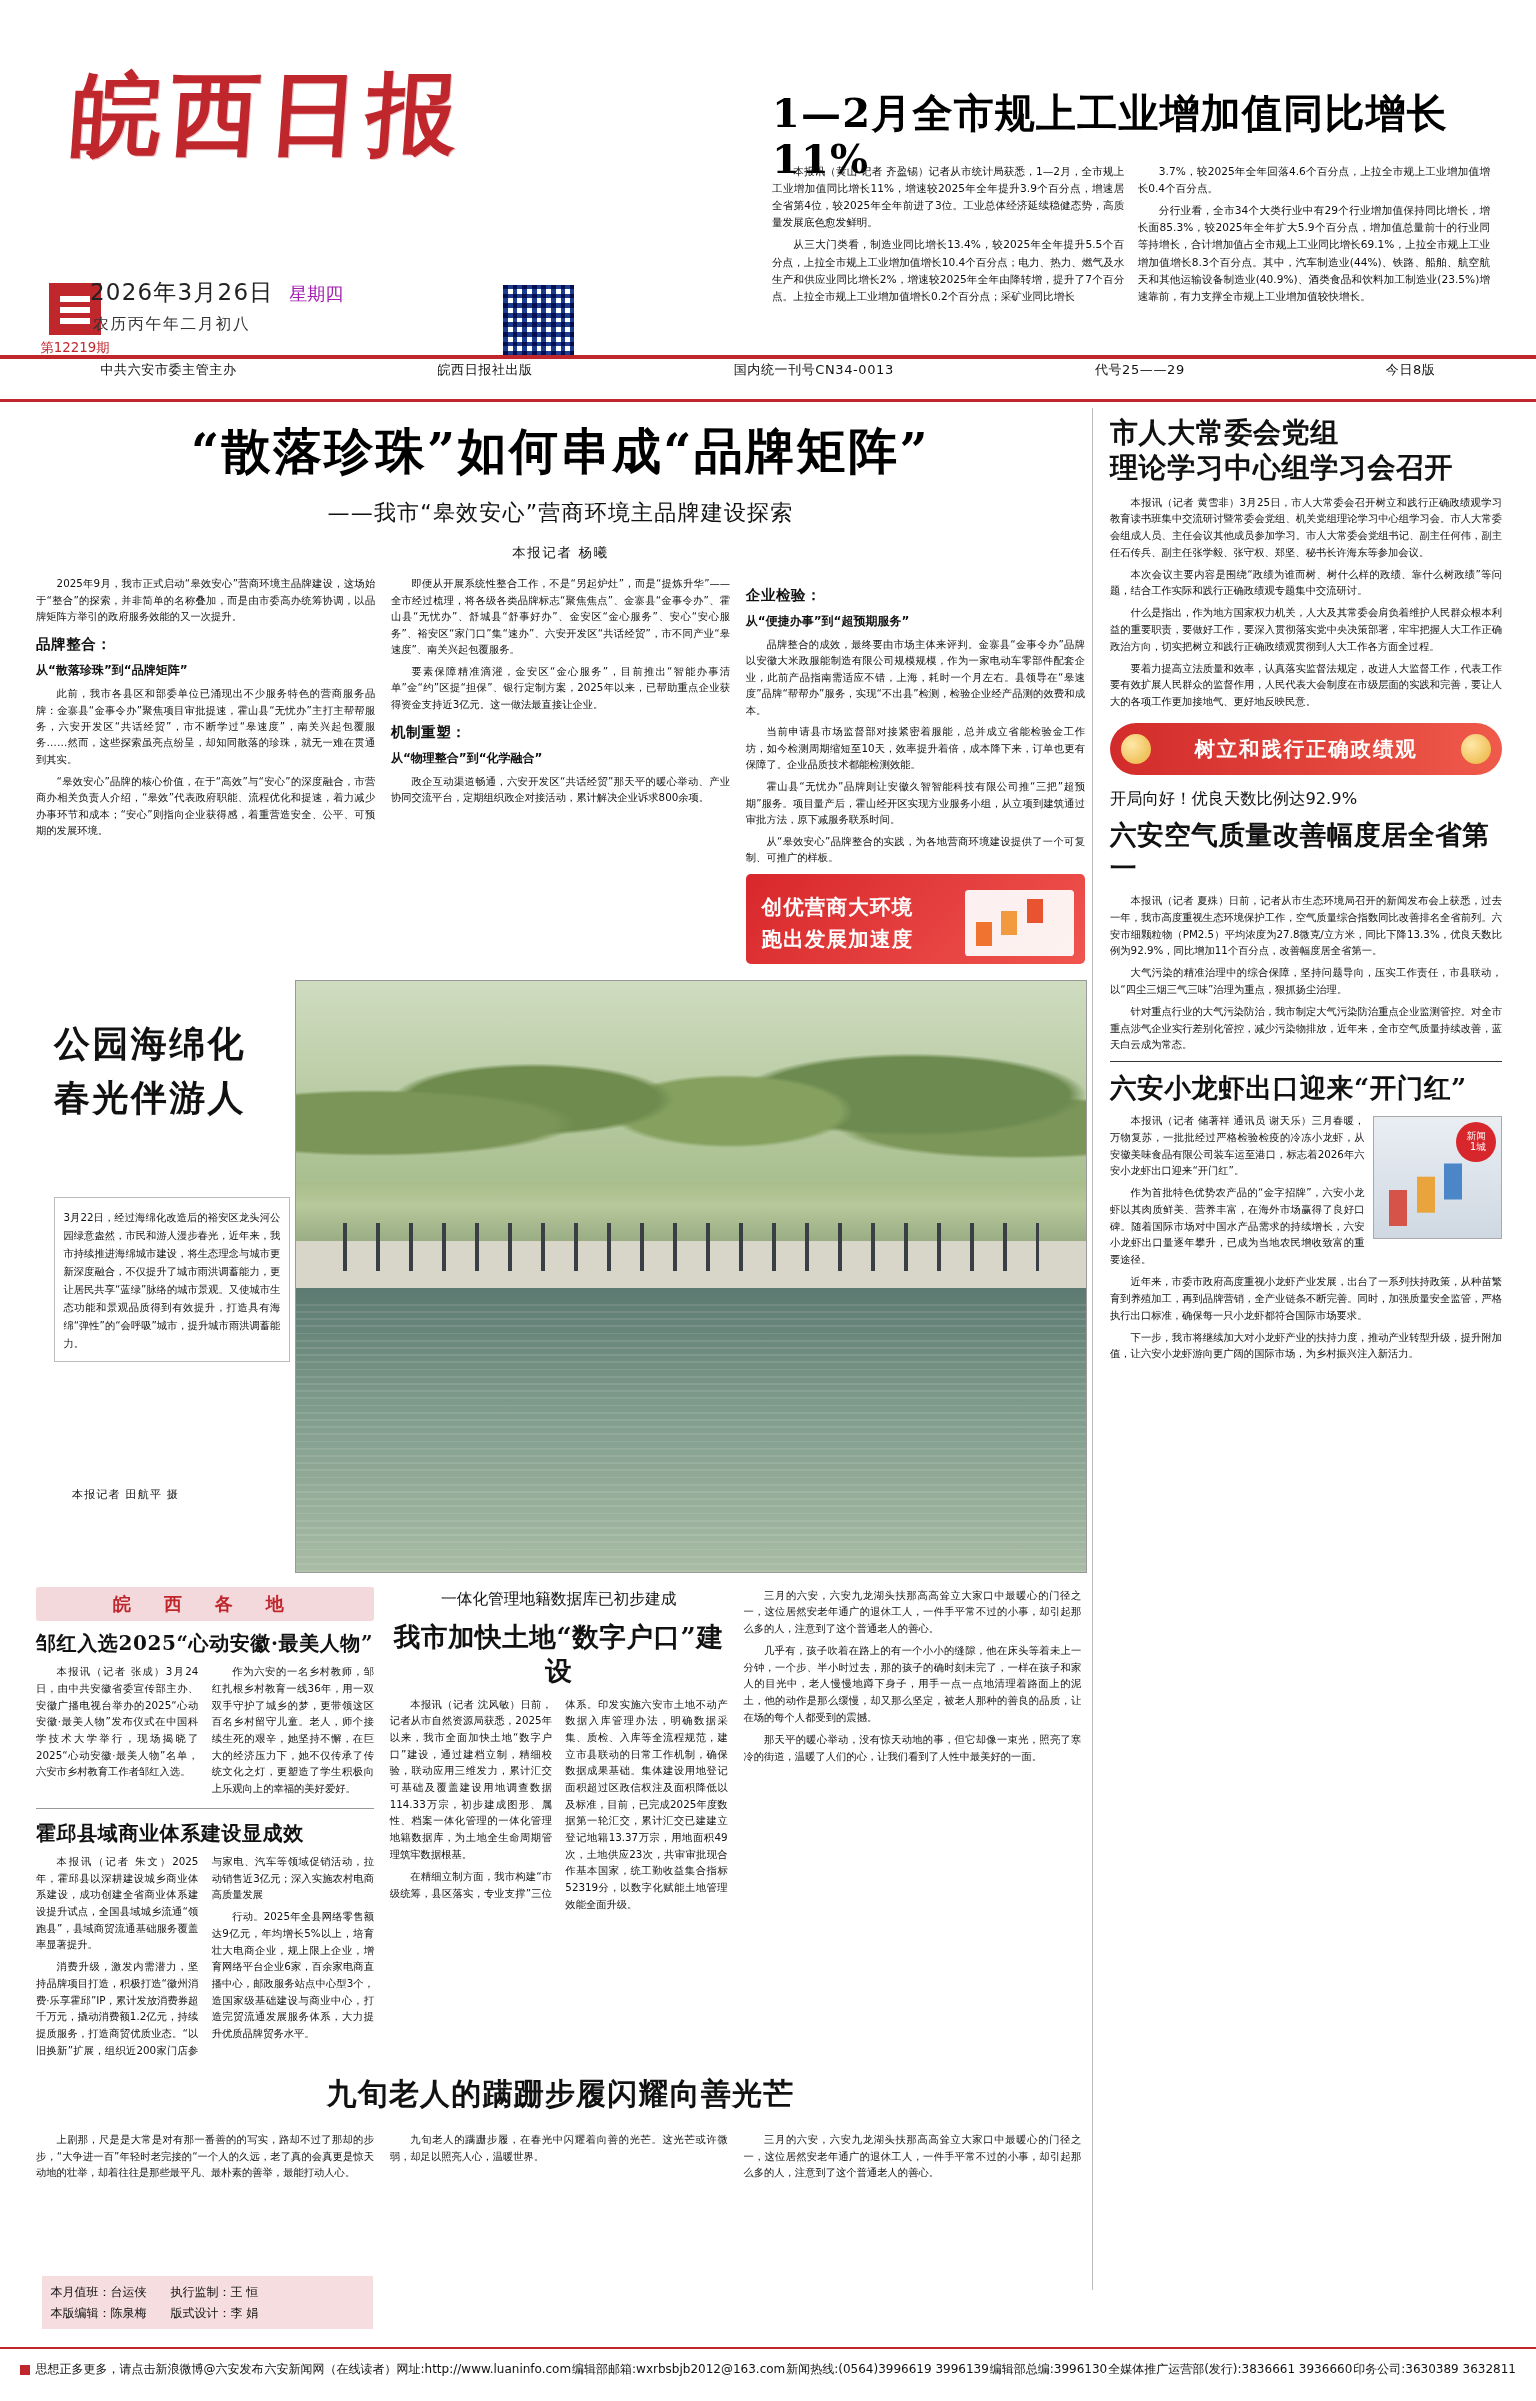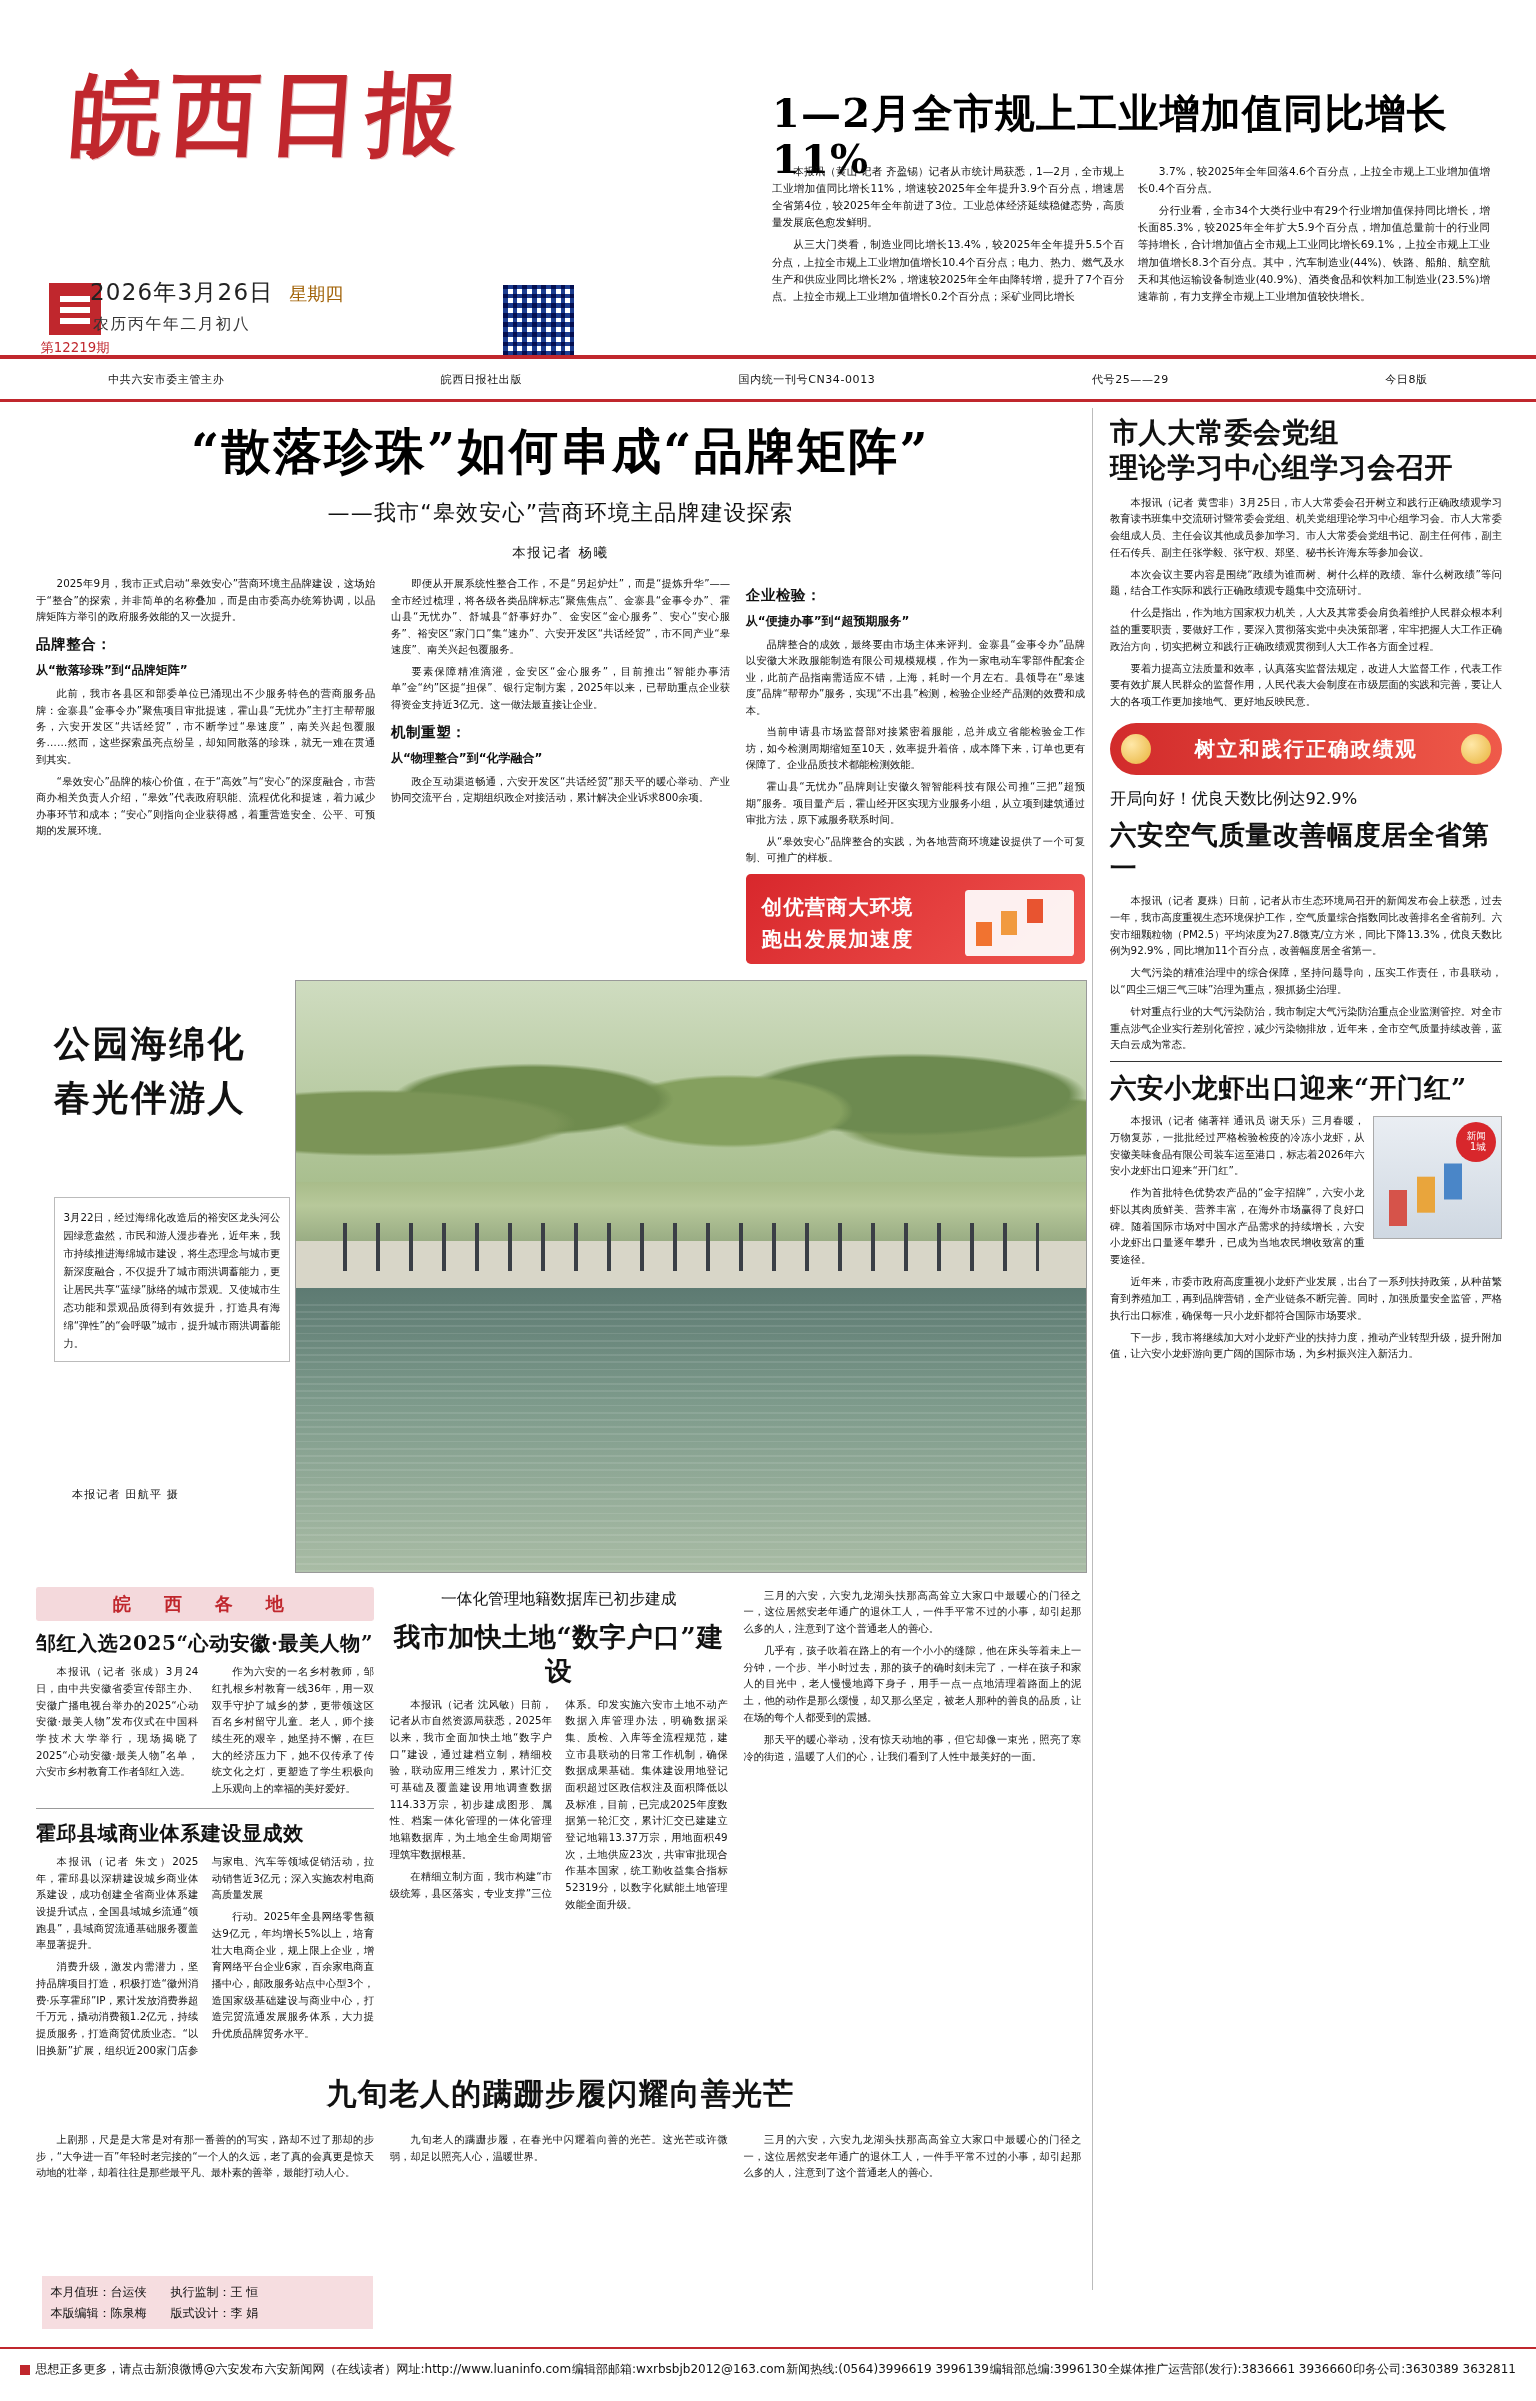--- a/index.html
+++ b/index.html
@@ -18,21 +18,21 @@
   .logo-block{position:absolute;left:72px;top:66px;width:663px;}
   .paper-name{
     font-family:"DejaVu Serif","Liberation Serif",serif;
     font-size:90px;font-weight:700;color:#c0272d;
     letter-spacing:8.4px;line-height:1.05;
     transform:skewX(-4deg);
     text-shadow:1.2px 1.2px 0 rgba(160,25,30,.25);
   }
   .date-row{position:absolute;left:90px;top:277px;display:flex;align-items:baseline;gap:15.7px;}
   .date-main{font-size:23px;color:#222;letter-spacing:1.2px;}
-  .date-week{font-size:18px;color:#a16207;}
+  .date-week{font-size:18px;color:#a21caf;}
   .date-lunar{position:absolute;left:93px;top:314px;font-size:15.7px;color:#333;letter-spacing:1.8px;}
   .issue-badge{position:absolute;left:36px;top:283px;width:78px;text-align:center;}
   .issue-sq{width:52px;height:52px;background:#c0272d;margin:0 auto;position:relative;}
   .issue-sq:after{content:"";position:absolute;left:11px;top:13.3px;width:30px;height:6px;background:#fff;box-shadow:0 11px 0 #fff,0 22px 0 #fff;}
   .issue-no{font-size:13.3px;color:#c0272d;margin-top:3.6px;}
   .qr{position:absolute;left:501px;top:283px;width:71px;height:71px;background:
      repeating-linear-gradient(90deg,#1b3c8f 0 4.8px,#fff 4.8px 9.6px),
      repeating-linear-gradient(0deg,#1b3c8f 0 4.8px,transparent 4.8px 9.6px);
      background-blend-mode:multiply;border:2.4px solid #fff;}
 
@@ -40,21 +40,21 @@
   .lead-head h1{
     font-family:"DejaVu Serif","Liberation Serif",serif;
     margin:0;font-size:40px;font-weight:700;letter-spacing:1.2px;color:#000;line-height:1.15;
   }
   .lead-cols{position:absolute;left:772px;top:163px;width:718px;display:flex;gap:13.3px;}
   .lead-col{flex:1;font-size:10.6px;line-height:1.62;text-align:justify;color:#111;}
   .lead-col p{margin:0 0 4.8px;text-indent:2em;}
 
   
   .redline{position:absolute;left:0;top:355px;width:1536px;height:4.2px;background:#c0272d;}
-  .info-bar{position:absolute;left:0;top:362px;width:1536px;height:35px;display:flex;align-items:center;justify-content:space-around;font-size:11px;color:#111;letter-spacing:0.6px;}
+  .info-bar{position:absolute;left:0;top:352px;width:1536px;height:35px;display:flex;align-items:center;justify-content:space-around;font-size:13px;color:#111;letter-spacing:0.6px;}
   .redline2{position:absolute;left:0;top:399px;width:1536px;height:3px;background:#c0272d;}
 
   
   .content{position:absolute;left:0;top:408px;width:1536px;height:1930px;}
 
   
   .colA{position:absolute;left:36px;top:0;width:1049px;}
   .colB{position:absolute;left:1110px;top:0;width:392px;}
 
   .vdivide{position:absolute;top:0;width:1.2px;background:#bbb;}

